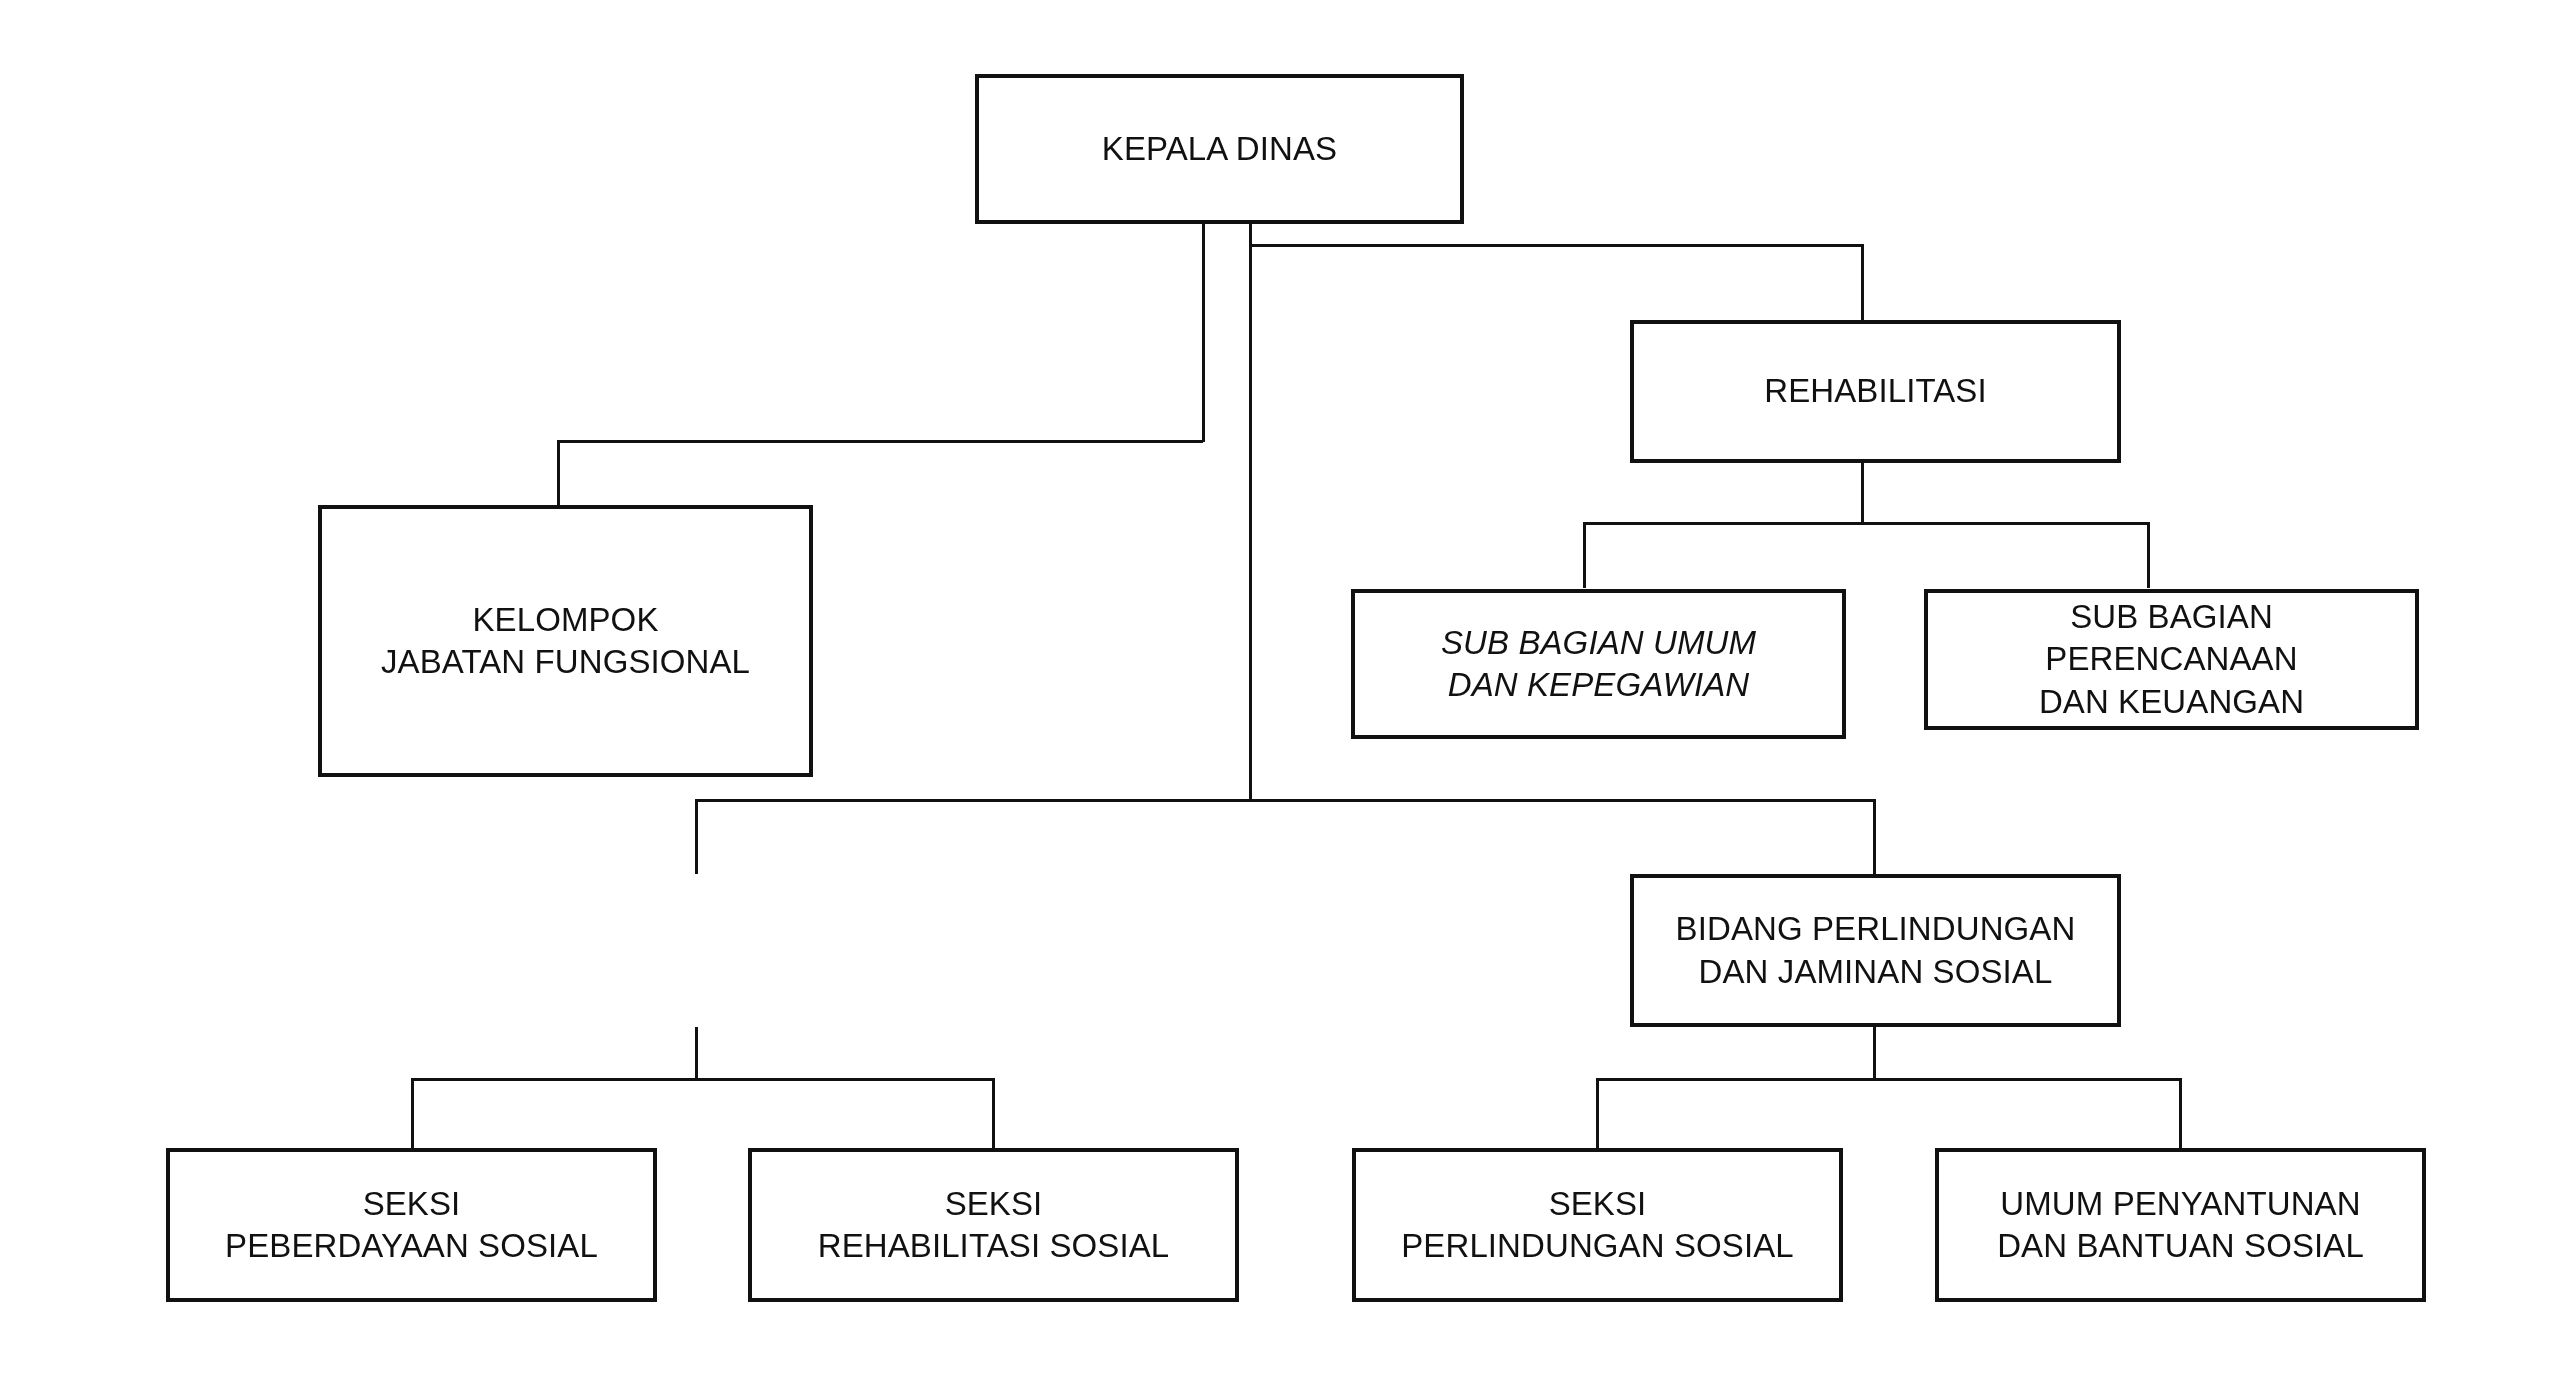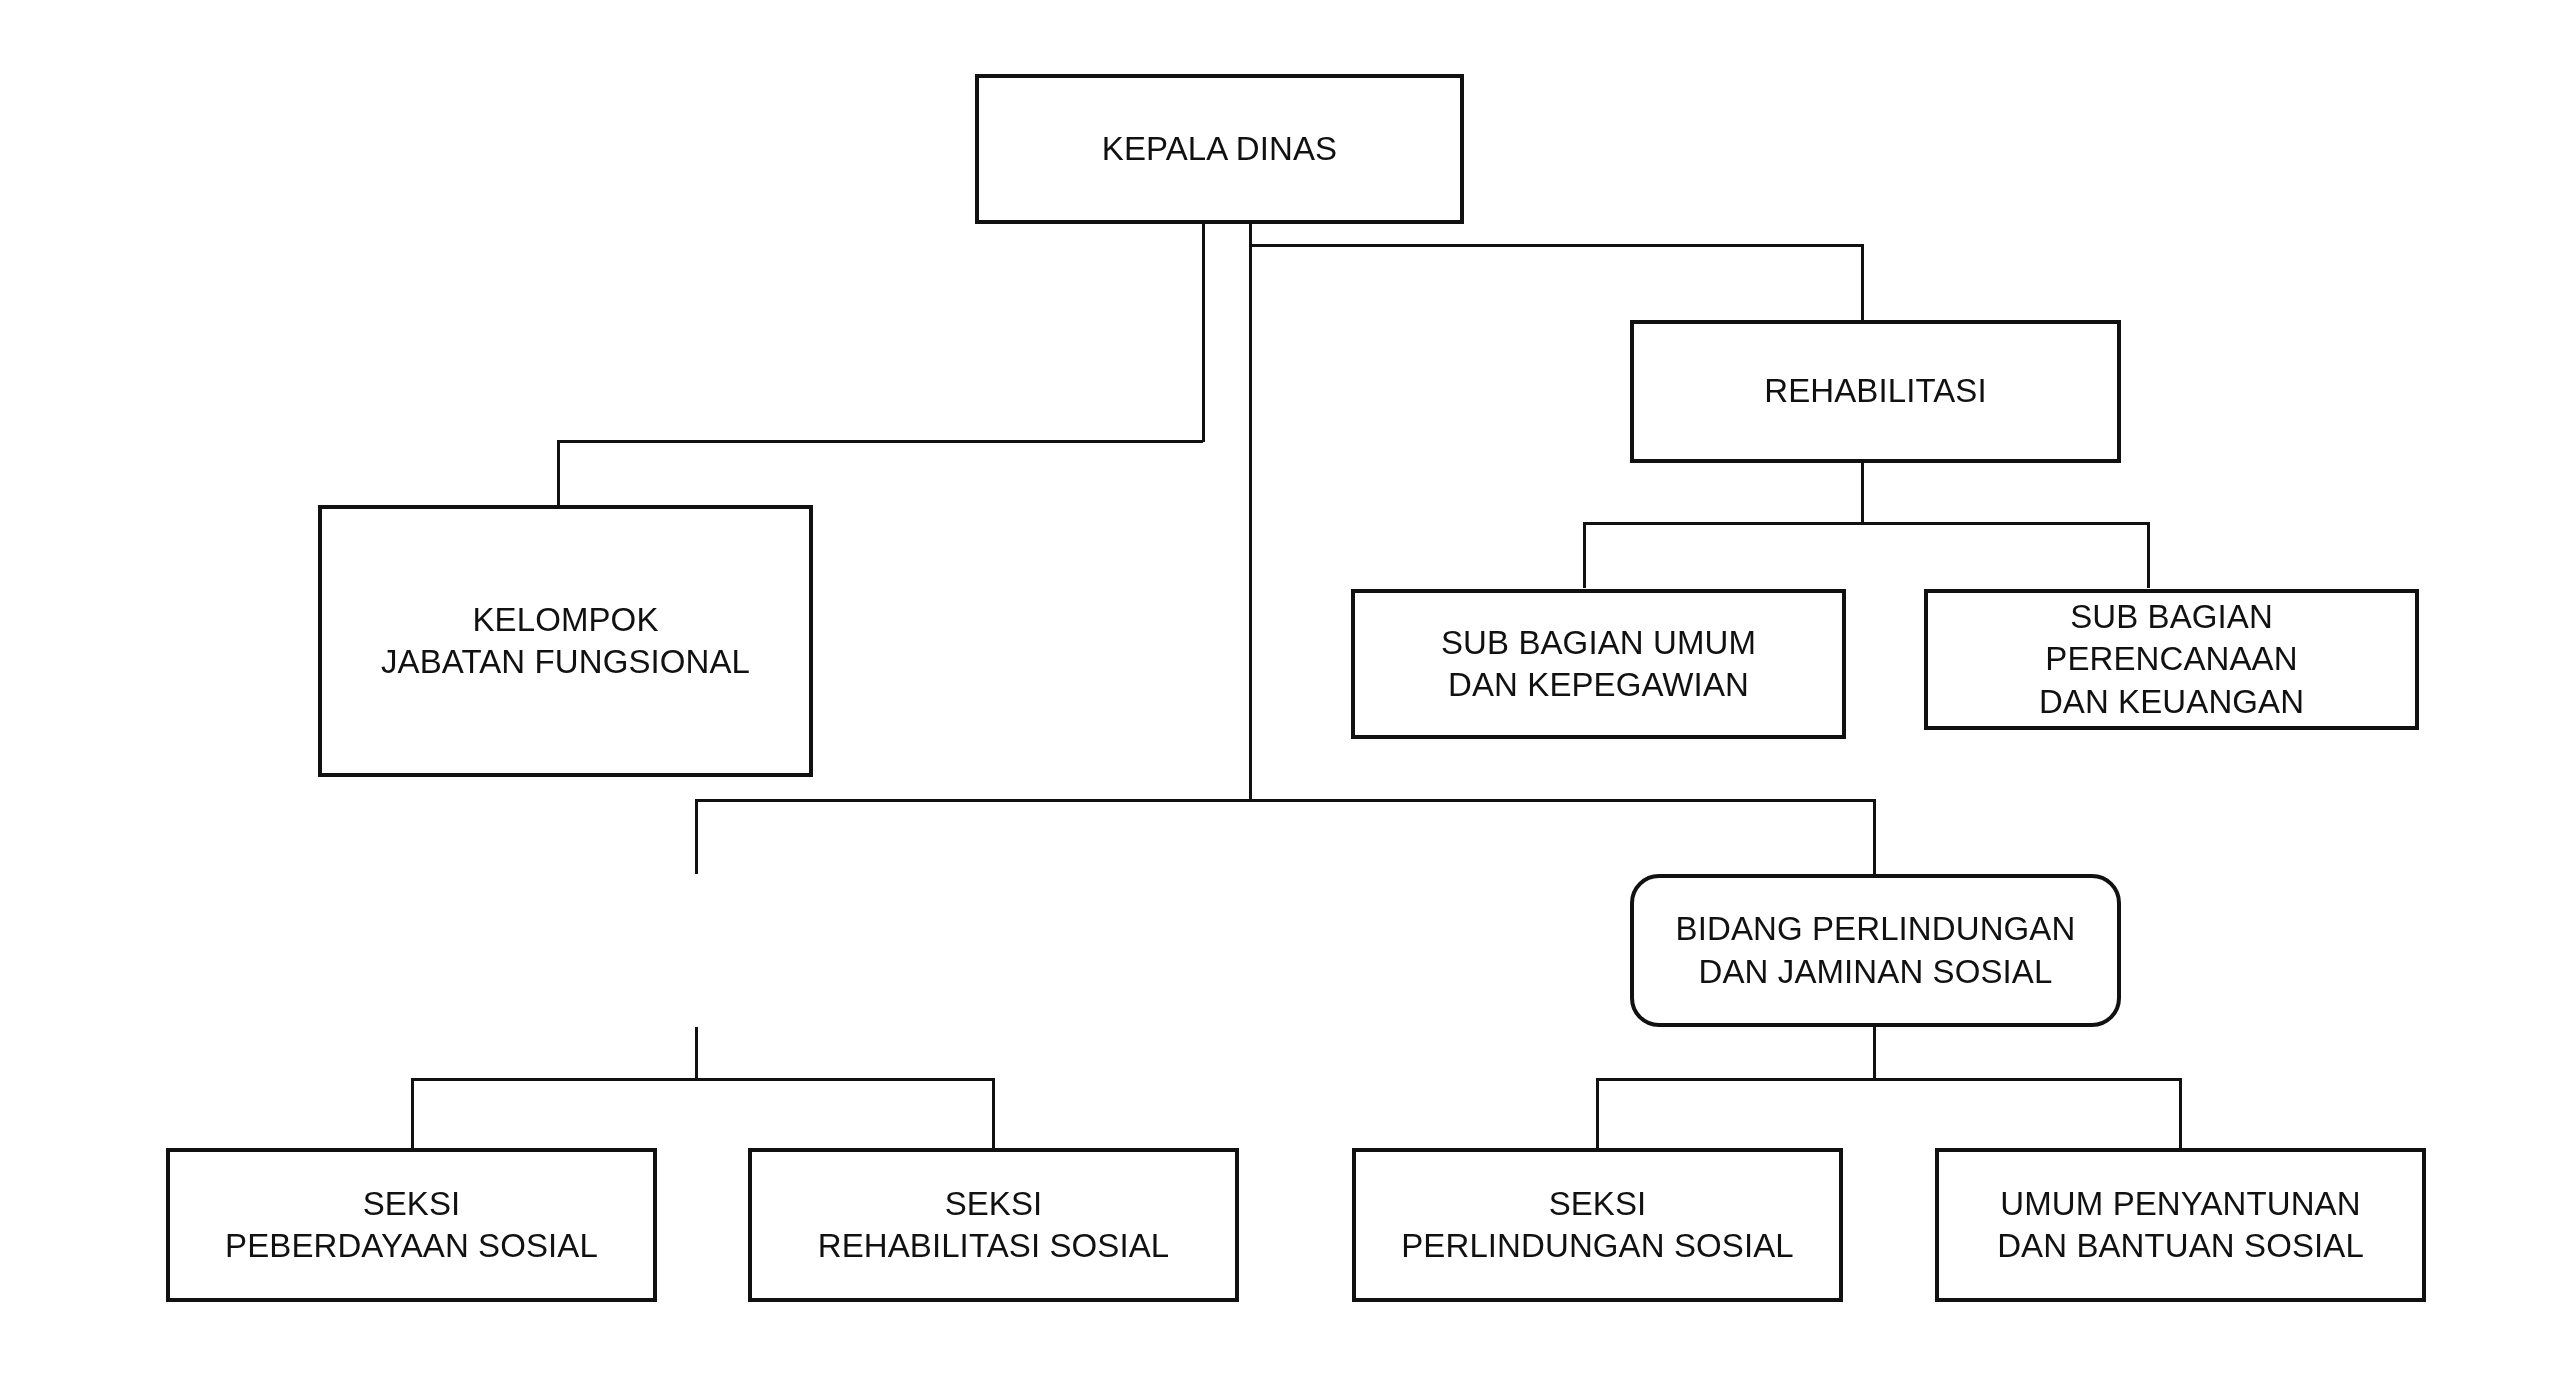--- a/index.html
+++ b/index.html
@@ -89,33 +89,33 @@
 
   <div class="node" style="left:318px; top:505px; width:495px; height:272px;">
     <span class="label">KELOMPOK
 JABATAN FUNGSIONAL</span>
   </div>
 
   <div class="node" style="left:1630px; top:320px; width:491px; height:143px;">
     <span class="label">REHABILITASI</span>
   </div>
 
-  <div class="node" style="left:1351px; top:589px; width:495px; height:150px;">
+  <div class="node" style="left:1351px; top:589px; width:495px; height:150px;font-style:italic;">
     <span class="label">SUB BAGIAN UMUM
 DAN KEPEGAWIAN</span>
   </div>
 
   <div class="node" style="left:1924px; top:589px; width:495px; height:141px;">
     <span class="label">SUB BAGIAN
 PERENCANAAN
 DAN KEUANGAN</span>
   </div>
 
 
-  <div class="node" style="left:1630px; top:874px; width:491px; height:153px;border-radius:29px;">
+  <div class="node" style="left:1630px; top:874px; width:491px; height:153px;">
     <span class="label">BIDANG PERLINDUNGAN
 DAN JAMINAN SOSIAL</span>
   </div>
 
   <div class="node" style="left:166px; top:1148px; width:491px; height:154px;">
     <span class="label">SEKSI
 PEBERDAYAAN SOSIAL</span>
   </div>
 
   <div class="node" style="left:748px; top:1148px; width:491px; height:154px;">

